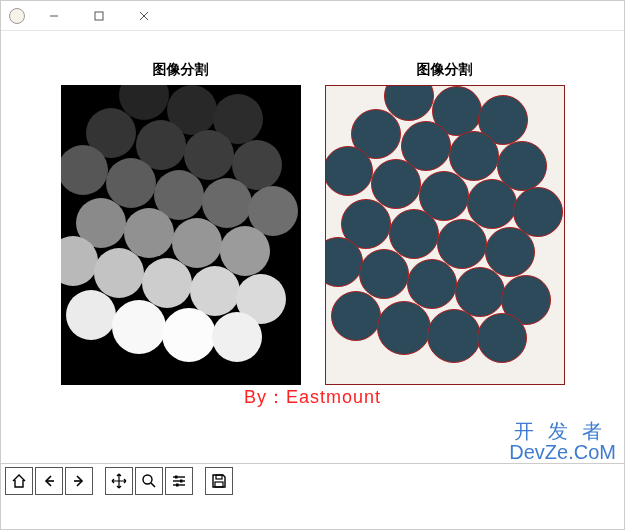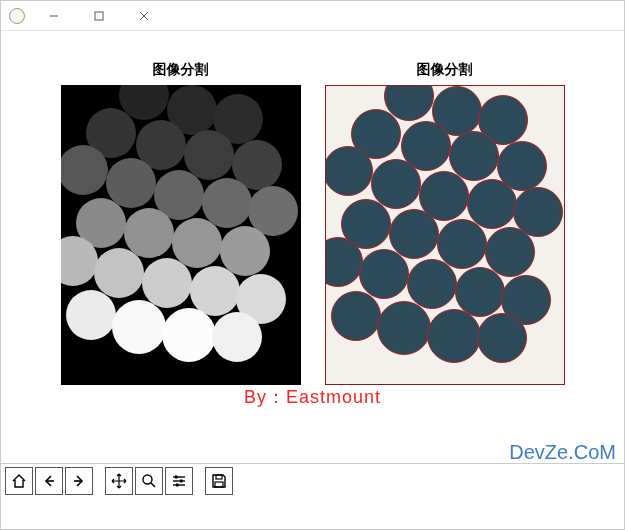--- a/index.html
+++ b/index.html
@@ -191,20 +191,21 @@
           <div class="circ" style="left: 175px; top: 189px; width: 50px; height: 50px;"></div>
           <div class="circ" style="left: 5px; top: 205px; width: 50px; height: 50px;"></div>
           <div class="circ" style="left: 51px; top: 215px; width: 54px; height: 54px;"></div>
           <div class="circ" style="left: 101px; top: 223px; width: 54px; height: 54px;"></div>
           <div class="circ" style="left: 151px; top: 227px; width: 50px; height: 50px;"></div>
         </div>
     </div>
   </div>
   <div class="byline">By：Eastmount</div>
   <div class="watermark">
+    <div class="wm1">开发者</div>
     <div class="wm2">DevZe.CoM</div>
   </div>
 </div>
 
 <div class="toolbar">
   <div class="tb-btn" title="Home">
     <svg width="16" height="16" viewBox="0 0 16 16">
         <path d="M2 8 L8 2 L14 8 M4 7 V14 H12 V7" fill="none" stroke="#000" stroke-width="1.4"></path>
       </svg>
   </div>

